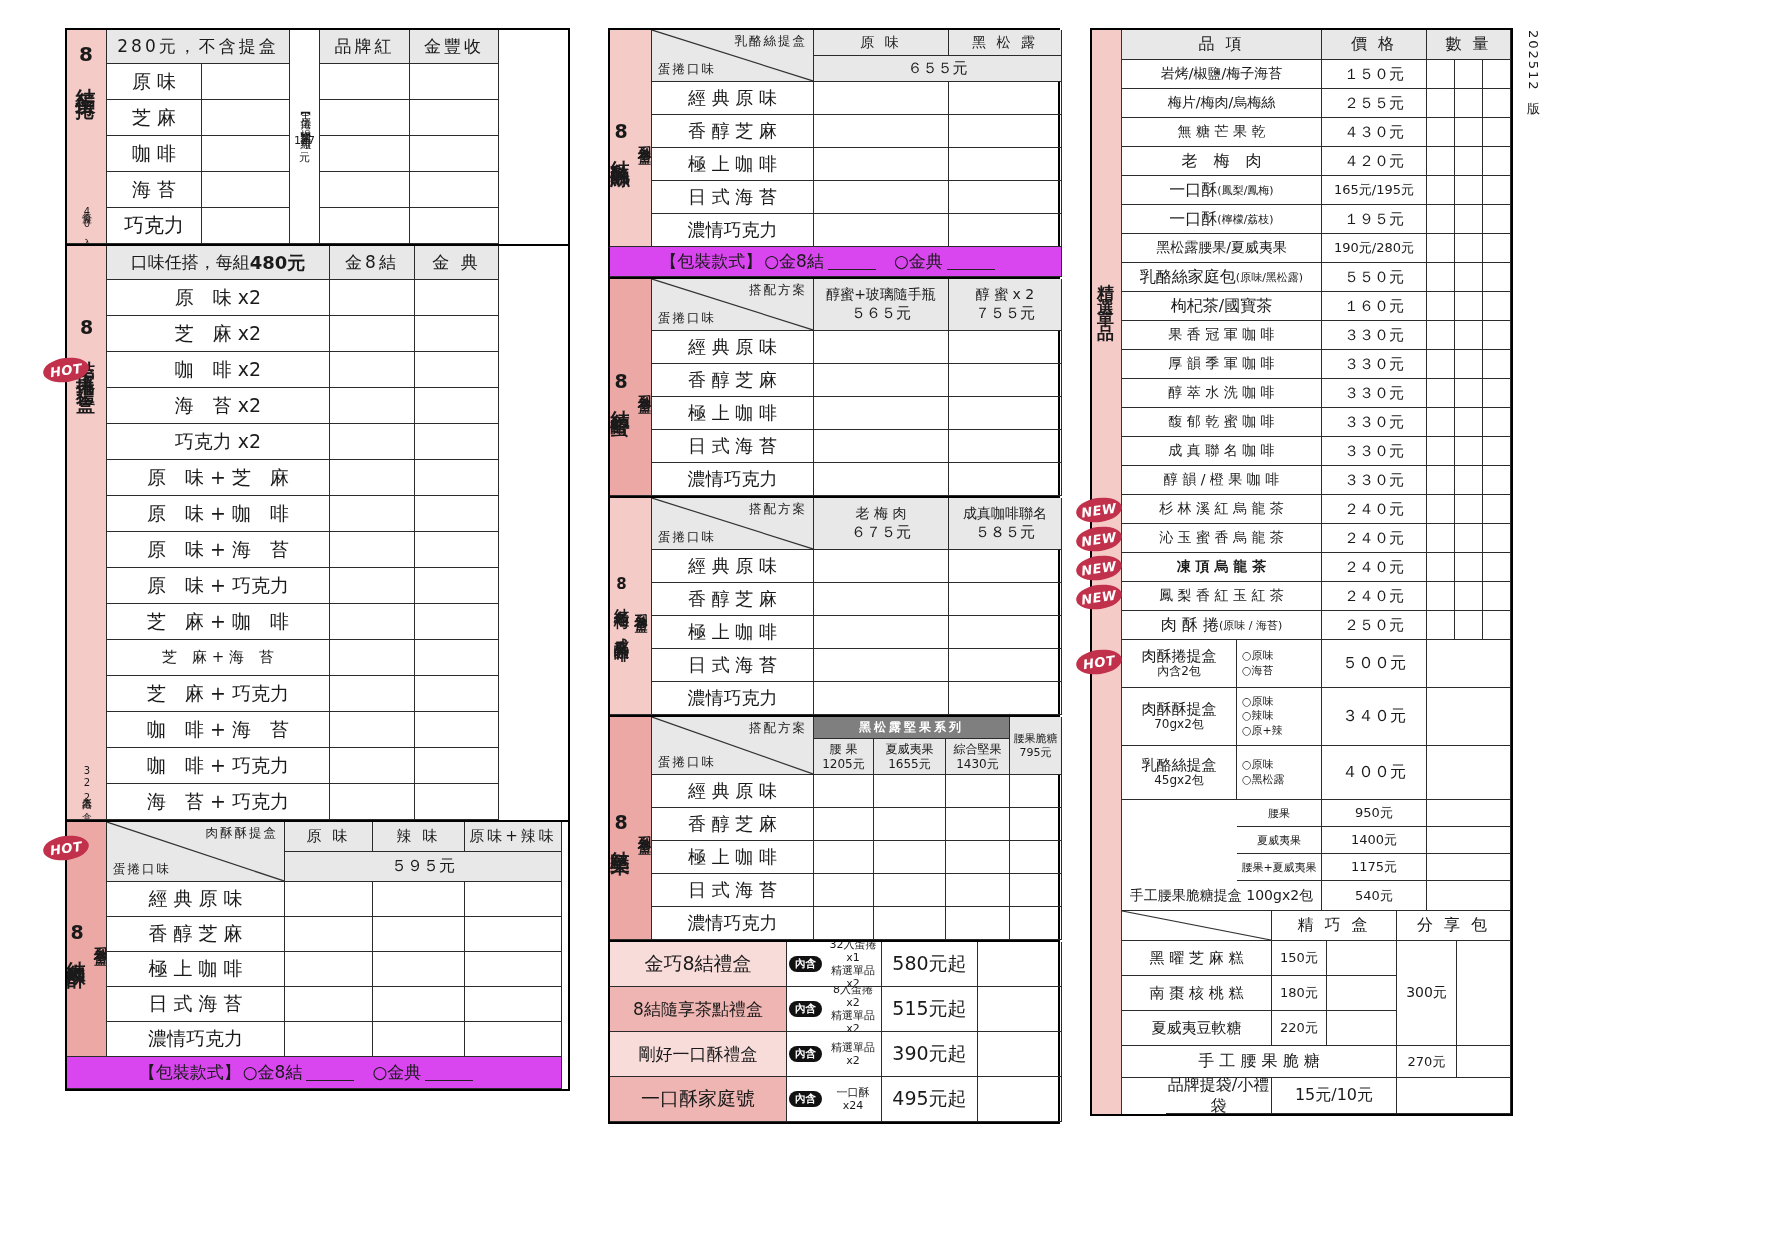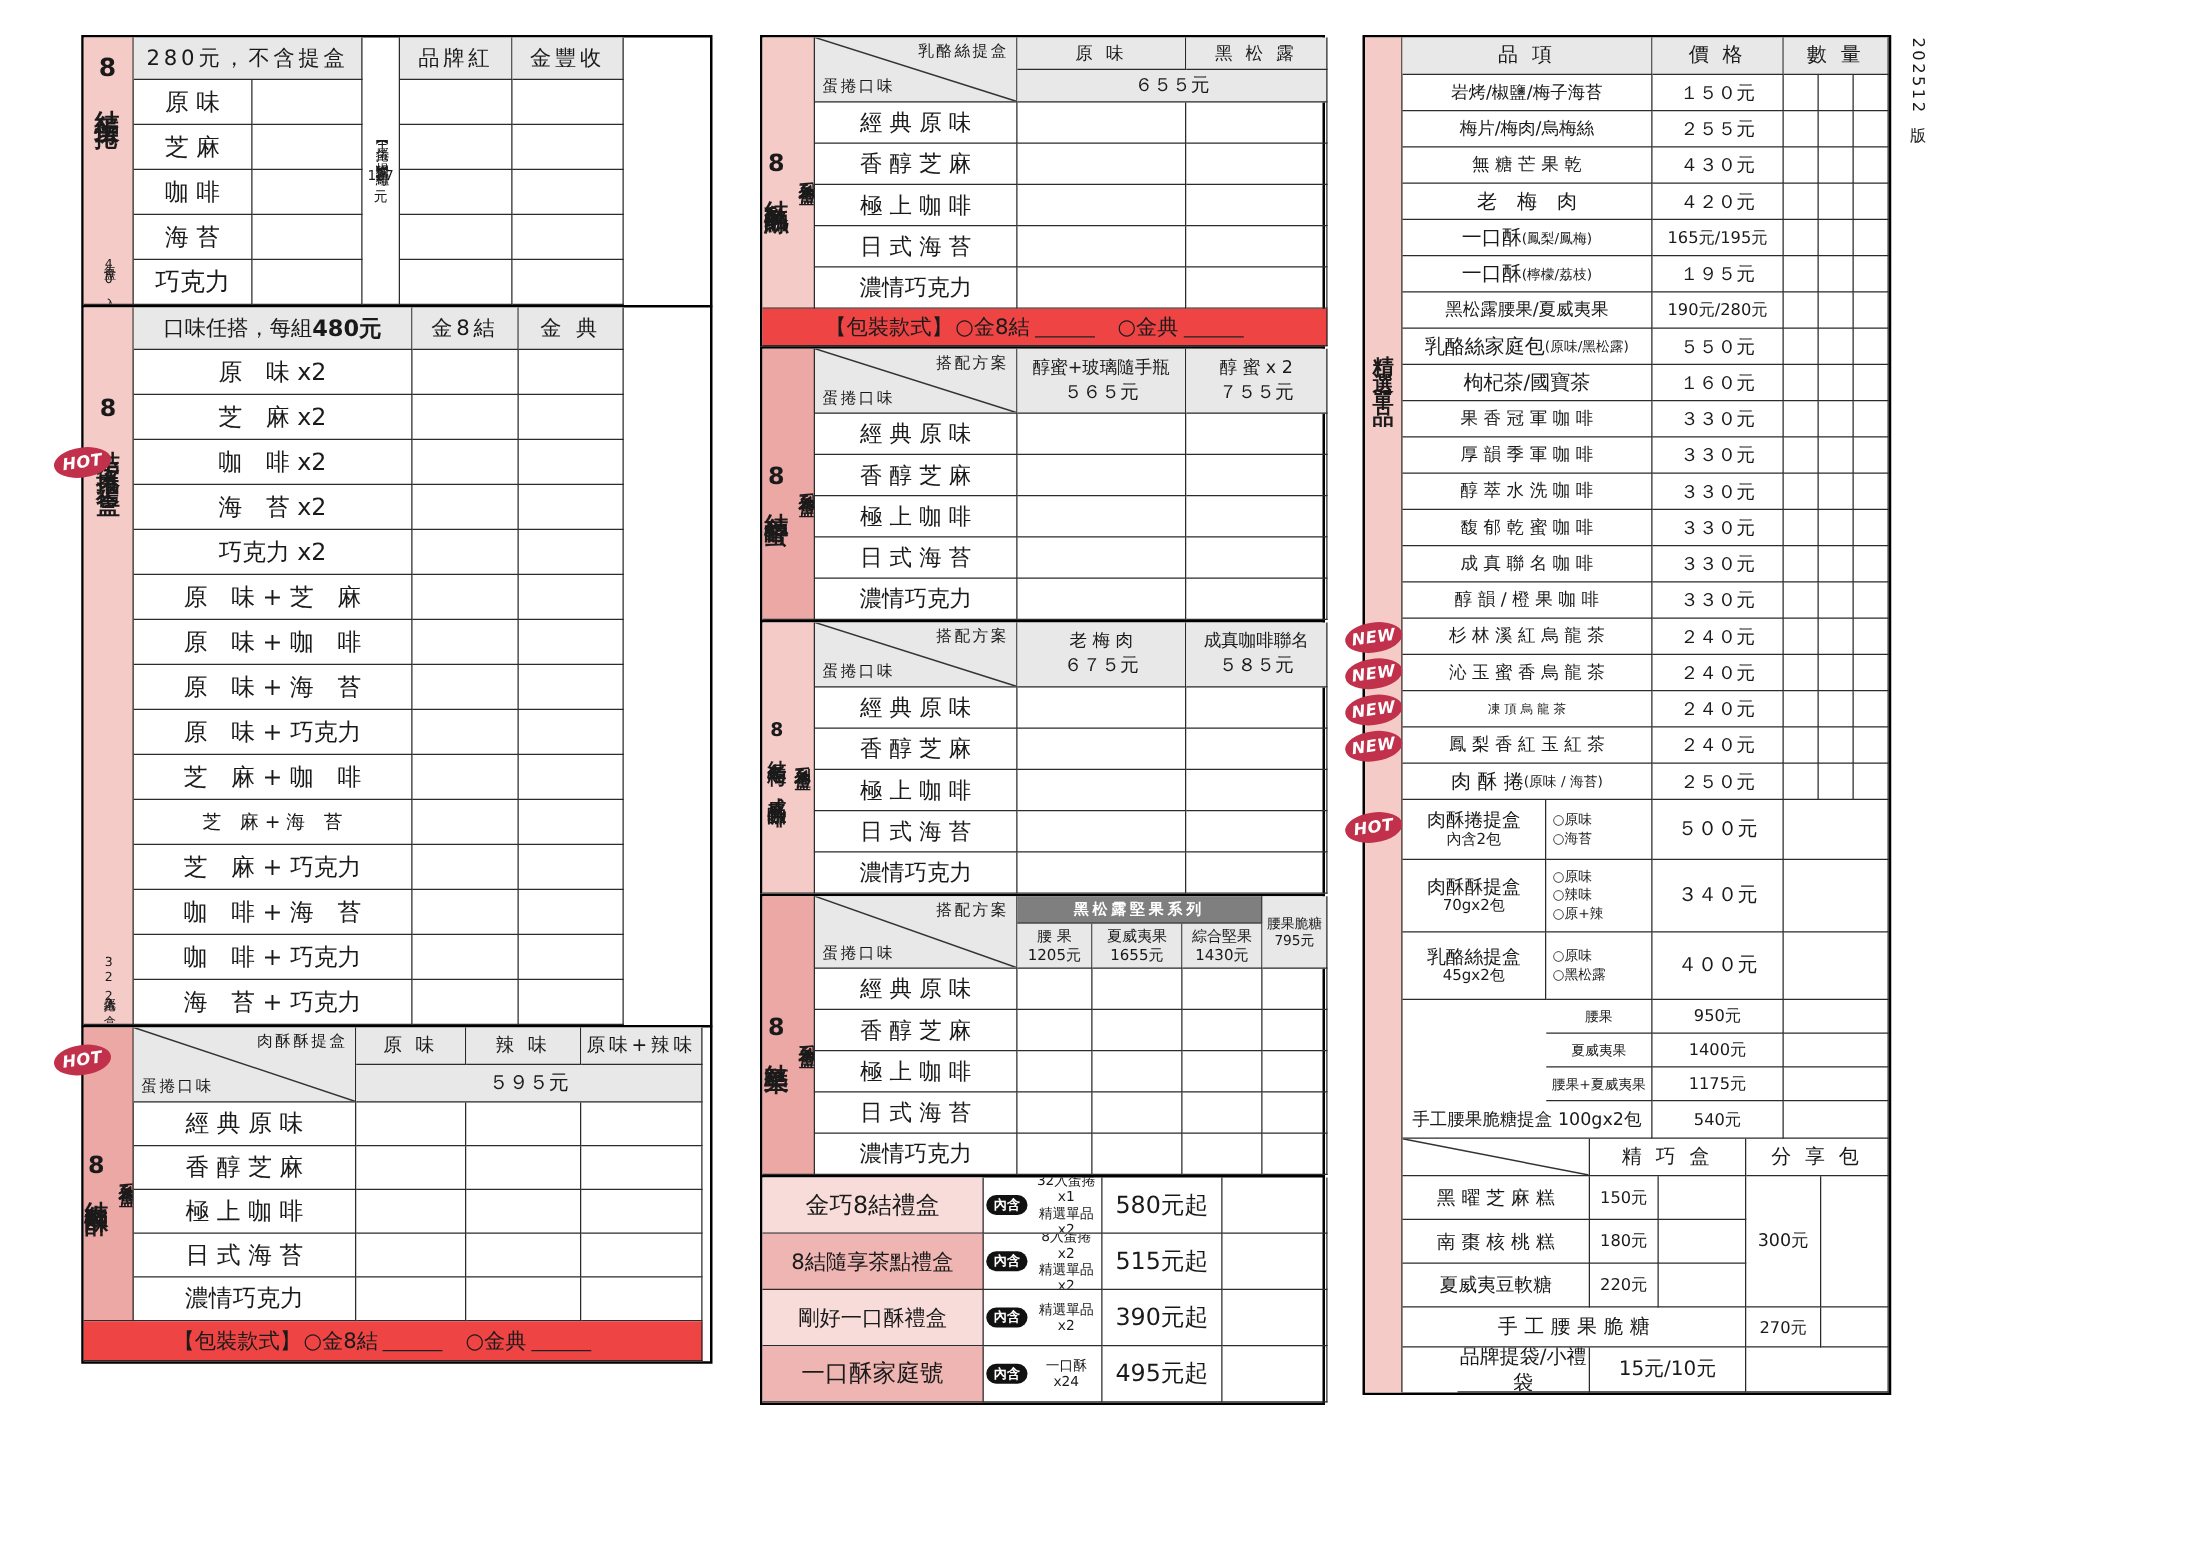--- a/index.html
+++ b/index.html
@@ -33,21 +33,21 @@
 .vside14{writing-mode:vertical-rl;text-orientation:upright;font-size:13px;letter-spacing:2px;font-weight:600}
 .vsmall{writing-mode:vertical-rl;text-orientation:upright;font-size:10px;letter-spacing:1px}
 .vside11{writing-mode:vertical-rl;font-size:11px;letter-spacing:1px}
 .h10{font-size:11px}
 .sidecol{flex-direction:column;justify-content:center;gap:3px;padding:4px 0}
 .vstripR{writing-mode:vertical-rl;text-orientation:upright;font-weight:bold;font-size:17px;letter-spacing:14px}
 .diag .dsvg{position:absolute;inset:0;width:100%;height:100%}
 .dsvg line{stroke:#333;stroke-width:1.2;vector-effect:non-scaling-stroke}
 .dtop{position:absolute;top:3px;right:6px;font-size:12.5px;letter-spacing:2px}
 .dbot{position:absolute;bottom:3px;left:6px;font-size:12.5px;letter-spacing:2px}
-.packrow{justify-content:center;gap:2px;background:#ef4444}
+.packrow{justify-content:center;gap:2px;background:#d946ef}
 .uline{display:inline-block;width:48px;height:16px;border-bottom:1.5px solid #222;margin:0 16px 0 2px}
 .badge{position:absolute;width:46px;height:24px;background:#c2314b;color:#fff;border-radius:50%;
   display:flex;align-items:center;justify-content:center;font-size:13px;font-weight:bold;
   font-style:italic;transform:rotate(-8deg);z-index:6;letter-spacing:.5px}
 .pill{background:#c2314b;color:#fff;border-radius:16px;padding:4px 12px;font-size:17px;
   font-weight:bold;letter-spacing:2px;white-space:nowrap;flex:none}
 .cbadge{background:#111;color:#fff;border-radius:9px;font-size:10.5px;padding:1px 6px;
   font-weight:bold;margin-right:5px;white-space:nowrap}
 .contains{justify-content:center;padding:0 2px}
 .clines{display:flex;flex-direction:column;align-items:flex-start;line-height:1.2}
@@ -545,21 +545,21 @@
             <div class="td" style="grid-area: 17 / 5 / span 1 / span 1;"></div>
             <div class="td" style="grid-area: 17 / 6 / span 1 / span 1;"></div>
             <div class="td" style="grid-area: 18 / 1 / span 1 / span 2;">
               <span style="font-size: 14px;">沁 玉 蜜 香 烏 龍 茶</span>
             </div>
             <div class="td" style="grid-area: 18 / 3 / span 1 / span 1; font-size: 15px;">２４０元</div>
             <div class="td" style="grid-area: 18 / 4 / span 1 / span 1;"></div>
             <div class="td" style="grid-area: 18 / 5 / span 1 / span 1;"></div>
             <div class="td" style="grid-area: 18 / 6 / span 1 / span 1;"></div>
             <div class="td" style="grid-area: 19 / 1 / span 1 / span 2;">
-              <span style="font-size: 10px;">凍 頂 烏 龍 茶</span>
+              <span style="font-size: 14px; font-weight: bold;">凍 頂 烏 龍 茶</span>
             </div>
             <div class="td" style="grid-area: 19 / 3 / span 1 / span 1; font-size: 15px;">２４０元</div>
             <div class="td" style="grid-area: 19 / 4 / span 1 / span 1;"></div>
             <div class="td" style="grid-area: 19 / 5 / span 1 / span 1;"></div>
             <div class="td" style="grid-area: 19 / 6 / span 1 / span 1;"></div>
             <div class="td" style="grid-area: 20 / 1 / span 1 / span 2;">
               <span style="font-size: 14px;">鳳 梨 香 紅 玉 紅 茶</span>
             </div>
             <div class="td" style="grid-area: 20 / 3 / span 1 / span 1; font-size: 15px;">２４０元</div>
             <div class="td" style="grid-area: 20 / 4 / span 1 / span 1;"></div>

